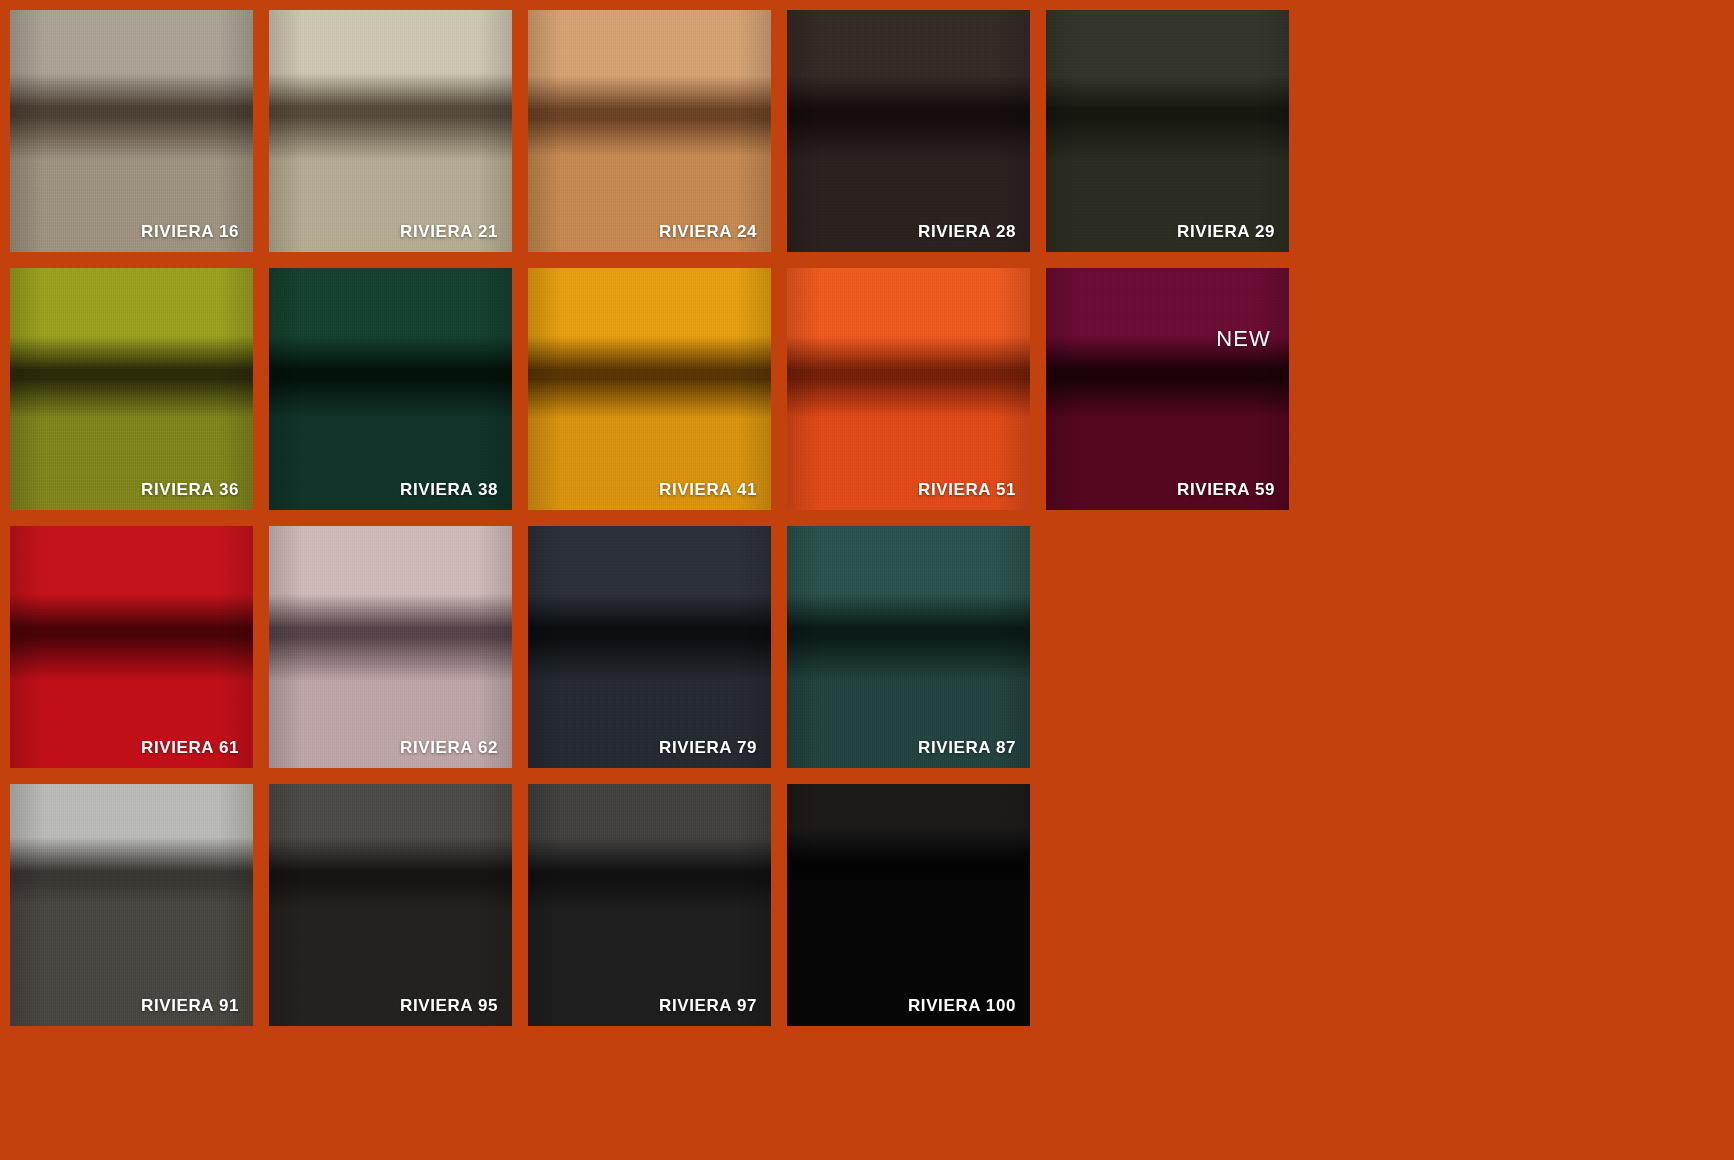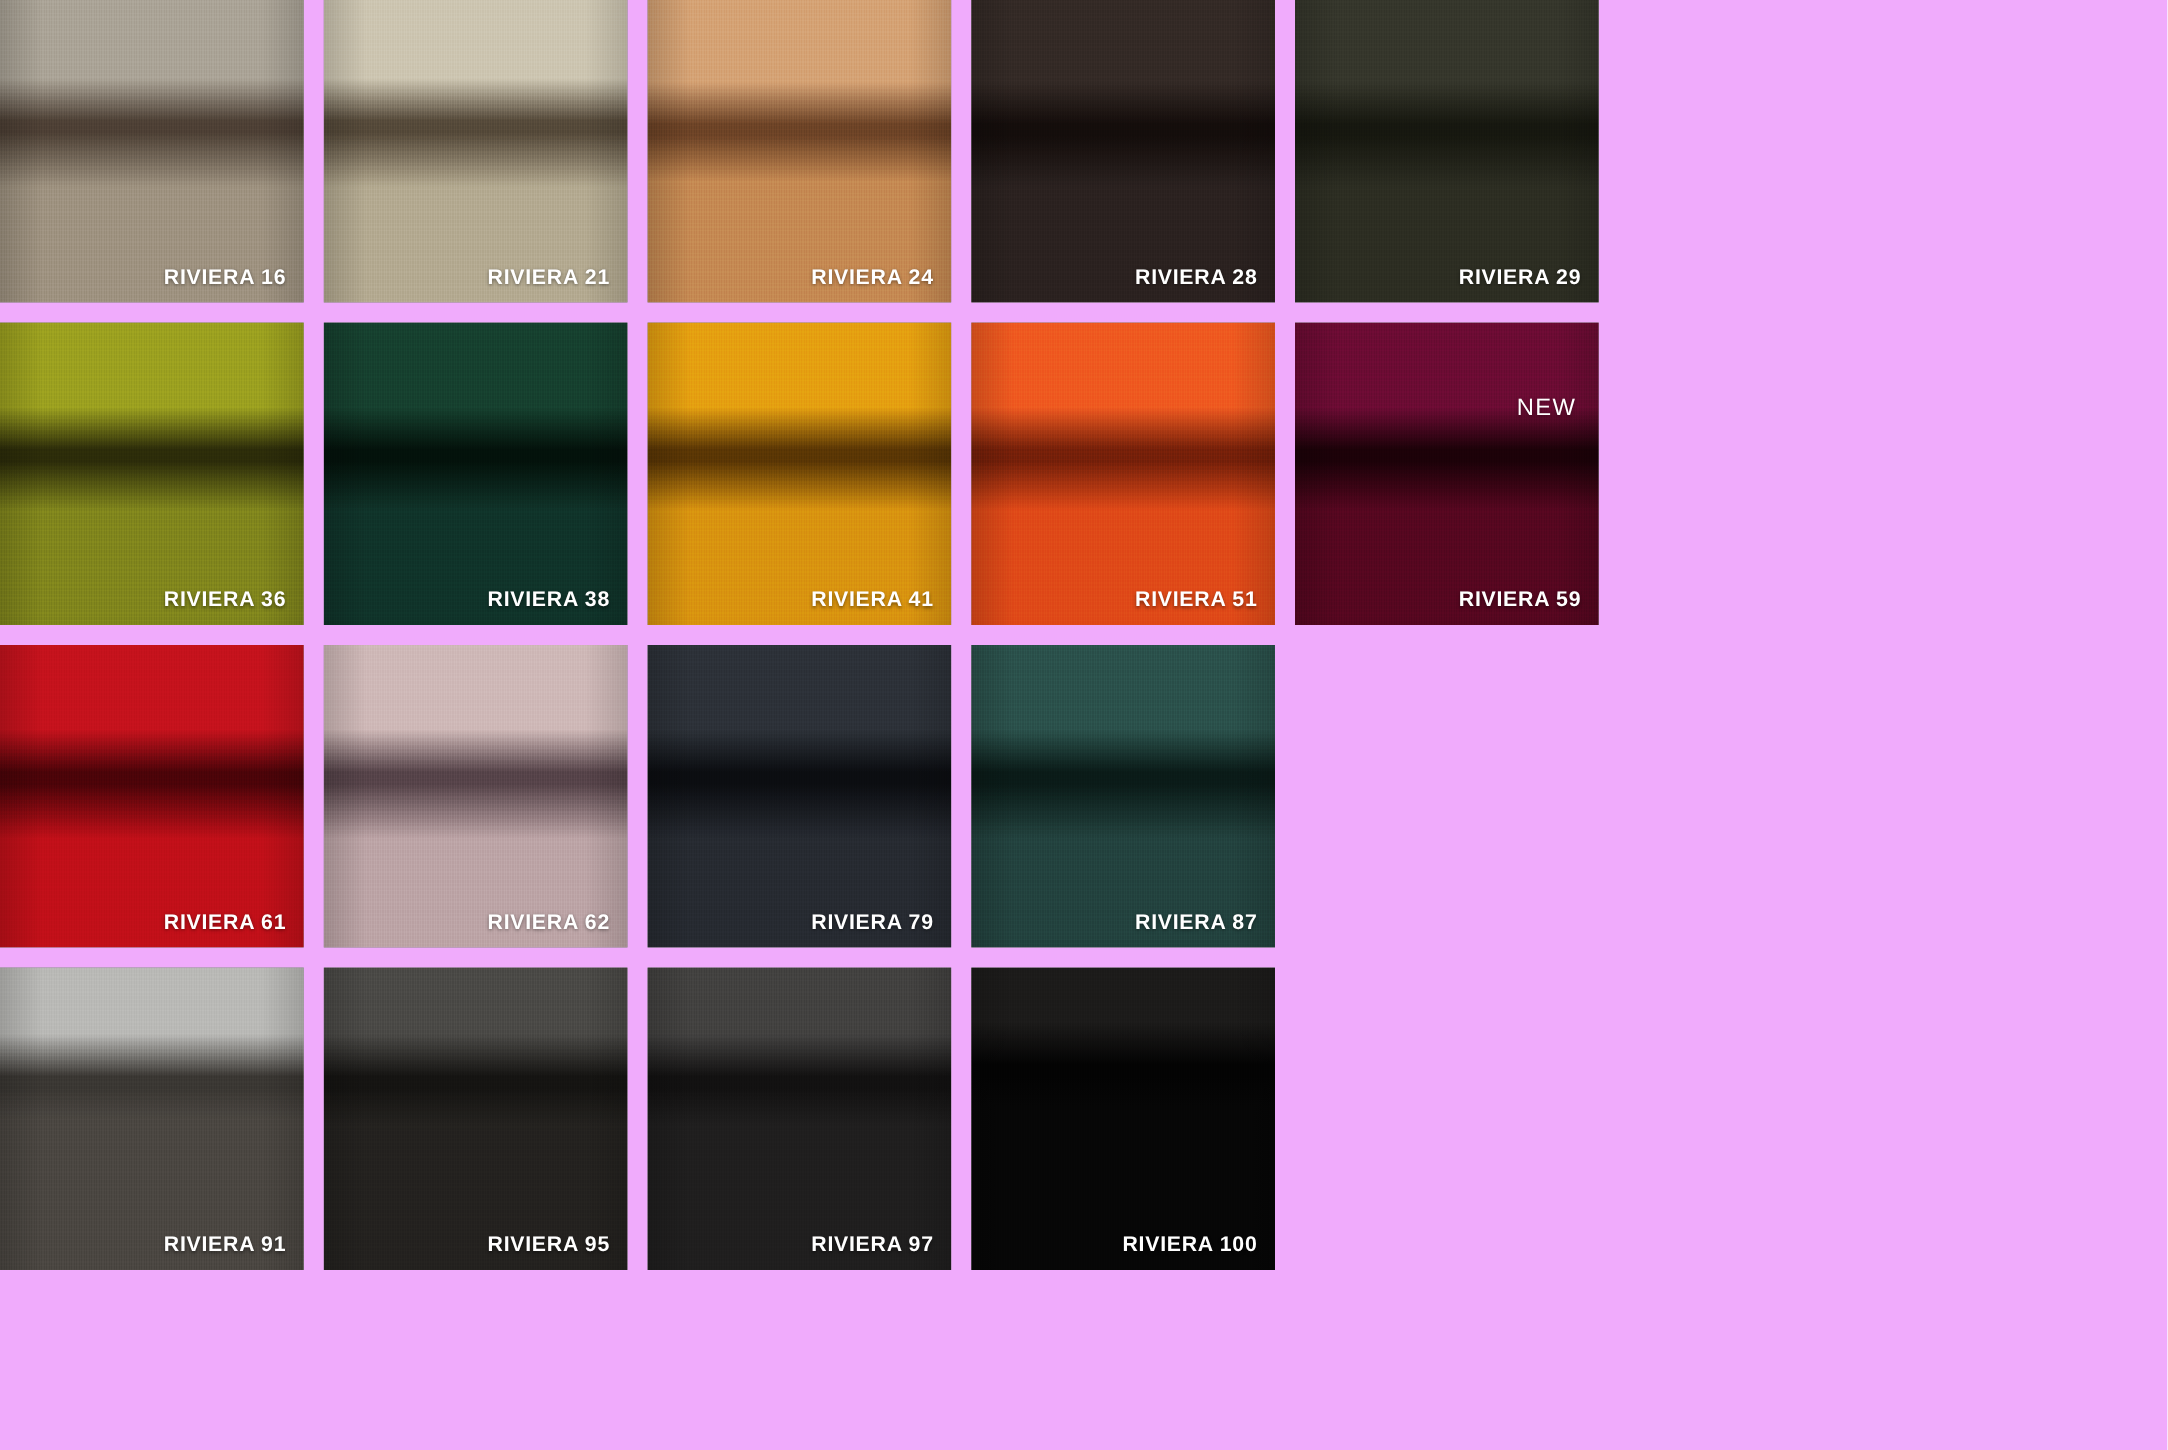--- a/index.html
+++ b/index.html
@@ -12,22 +12,22 @@
     width: 1734px;
     height: 1160px;
     font-family: "Liberation Sans", sans-serif;
     overflow: hidden;
   }
 
   #swatch-grid {
     position: relative;
     width: 1734px;
     height: 1160px;
-    background: #f0abfc;
-    padding: 0;
+    background: #c2410c;
+    padding: 10px;
     box-sizing: border-box;
   }
 
   .swatch-row {
     display: flex;
     gap: 16px;
     margin-bottom: 16px;
     height: 242px;
   }
   .swatch-row:first-child { margin-top: 0; }
@@ -93,21 +93,21 @@
     white-space: nowrap;
     text-shadow: 0 1px 3px rgba(0,0,0,0.45);
     z-index: 5;
   }
 
   .new-badge {
     position: absolute;
     right: 18px;
     top: 58px;
     color: #ffffff;
-    font-size: 19px;
+    font-size: 22px;
     font-weight: normal;
     letter-spacing: 1.1px;
     text-transform: uppercase;
     font-family: "Liberation Sans", sans-serif;
     z-index: 6;
     text-shadow: 0 1px 3px rgba(0,0,0,0.4);
     margin-left: 13px;
   }
 
   .swatch-spacer {

